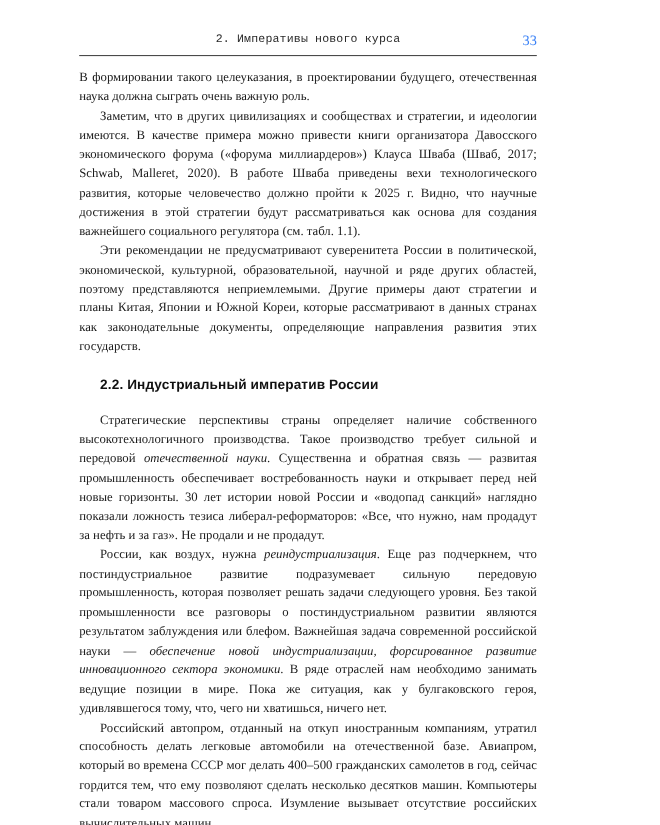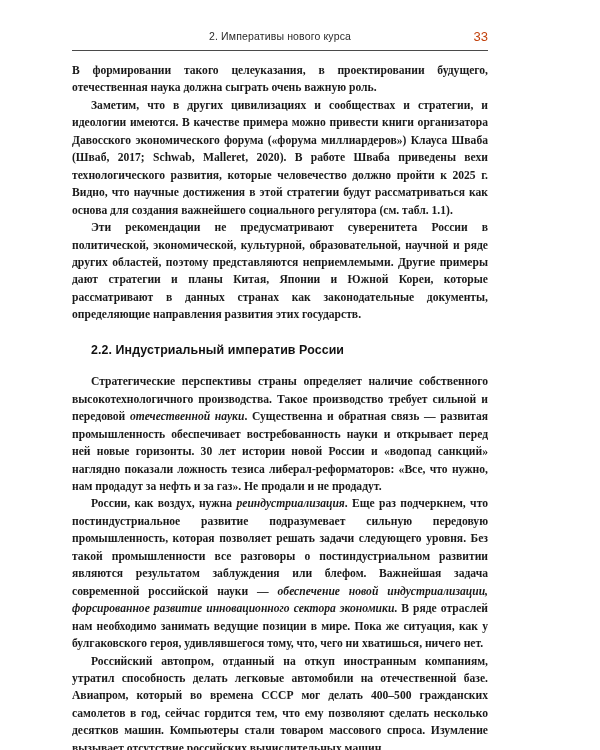--- a/index.html
+++ b/index.html
@@ -29,33 +29,33 @@
     top: 30px;
     width: 416px;
     height: 18px;
   }
   .running-head-title {
     position: absolute;
     left: 0;
     right: 0;
     top: 0;
     text-align: center;
-    font-family: Liberation Sans, sans-serif;
+    font-family: Liberation Mono, monospace;
     font-size: 10.5px;
     letter-spacing: 0.15px;
     color: #2a2a2a;
     white-space: nowrap;
   }
   .running-head-folio {
     position: absolute;
     right: 0;
     top: -1px;
-    font-family: Liberation Sans, sans-serif;
+    font-family: Liberation Serif, serif;
     font-size: 13px;
-    color: #c2410c;
+    color: #3b82f6;
   }
   .head-rule {
     position: absolute;
     left: 72px;
     top: 50px;
     width: 416px;
     height: 1px;
     background: #4a4a4a;
   }
 
@@ -69,21 +69,20 @@
 
   p.para {
     margin: 0;
     font-size: 11.6px;
     line-height: 17.45px;
     text-align: justify;
     text-justify: inter-word;
     text-indent: 19px;
     hyphens: manual;
     color: #1a1a1a;
-    font-weight: bold;
   }
   p.para.no-indent {
     text-indent: 0;
   }
   p.para em {
     font-style: italic;
   }
 
   
   h2.section-heading {

